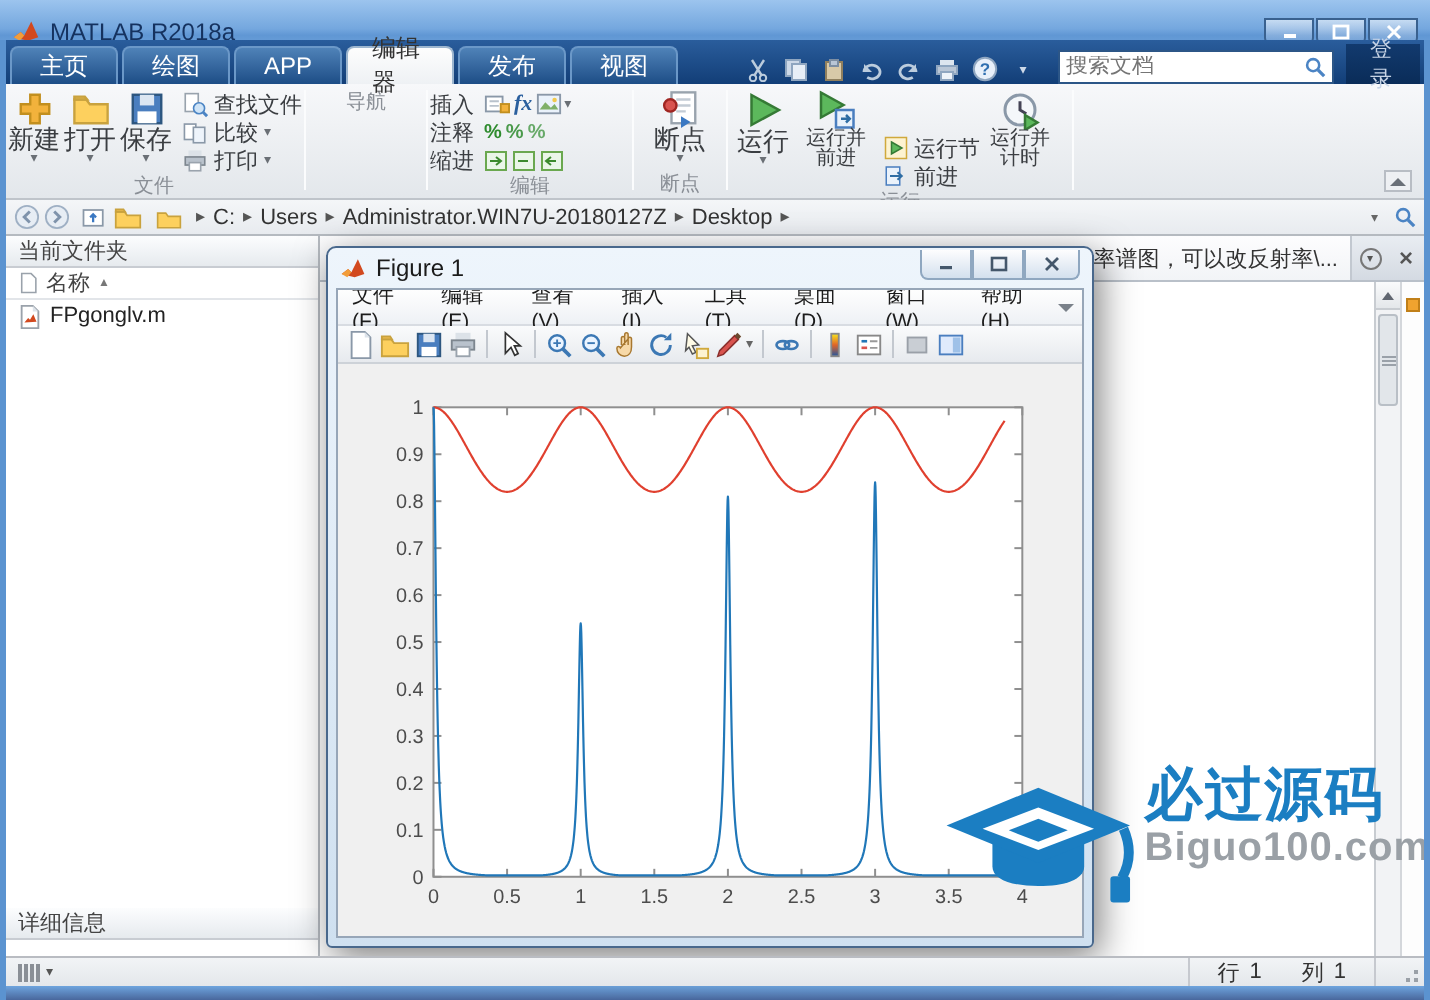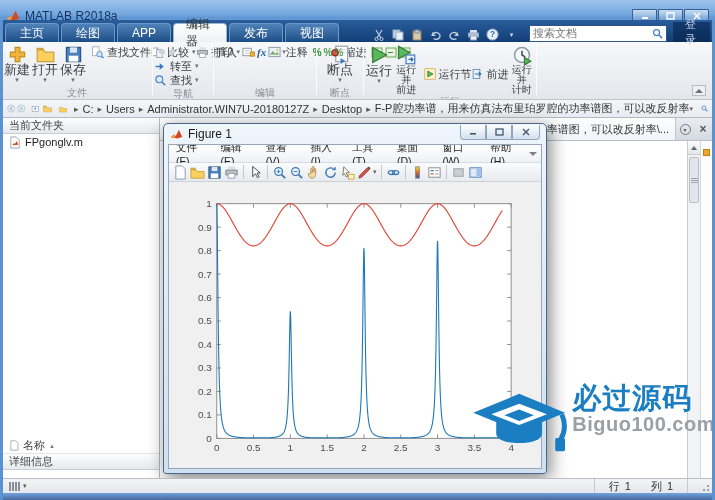--- a/index.html
+++ b/index.html
@@ -29,21 +29,21 @@
 #ribbon{left:3px;top:42px;width:709px;height:58px;background:linear-gradient(180deg,#f7f8fa,#e3e7eb);border-bottom:1px solid #bfc4ca;display:flex;z-index:4}
 .group{display:flex;flex-direction:column;padding-top:3px}
 .gcontent{display:flex;flex:1;align-items:flex-start}
 .glabel{height:13px;text-align:center;color:#8a8f96;font-size:10px;line-height:13px}
 .gsep{width:1px;height:50px;margin:3px 1px 0 1px;background:#c9cdd3;border-right:1px solid #fbfcfd}
 .bigbtn{width:31px;display:flex;flex-direction:column;align-items:center;margin:0 1px}
 .bigbtn .lb{font-size:13px;color:#3b3e42;line-height:12px;white-space:nowrap}
 .bigbtn .dd{font-size:7px;color:#6a6f75;line-height:7px}
 .bigbtn2{width:36px;display:flex;flex-direction:column;align-items:center;margin:0 2px}
 .bigbtn2 .lb{font-size:10px;color:#3b3e42;line-height:10px;text-align:center;white-space:pre-line}
-.smallcol{display:flex;flex-direction:row;justify-content:center;margin-left:4px}
+.smallcol{display:flex;flex-direction:column;justify-content:center;margin-left:4px}
 .smallbtn{display:flex;align-items:center;height:14px;white-space:nowrap}
 .smallbtn .lb{font-size:11px;color:#3b3e42;margin-left:3px}
 .smallbtn .dd{font-size:7px;color:#6a6f75;margin-left:3px}
 .editrow{display:flex;align-items:center;height:14px}
 .editrow .lb{font-size:11px;color:#3b3e42;width:26px}
 .gicon{display:inline-flex;align-items:center;justify-content:center;margin:0 1px}
 #collapse-ribbon{position:absolute;right:6px;bottom:3px;width:14px;height:11px;border:1px solid #b8bdc4;background:#eef0f3;display:flex;align-items:center;justify-content:center}
 #collapse-ribbon i{width:0;height:0;border-left:4px solid transparent;border-right:4px solid transparent;border-bottom:4px solid #6a7078}
 
 #addrbar{left:3px;top:100px;width:709px;height:18px;background:linear-gradient(180deg,#f4f6f8,#e8ebef);border-bottom:1px solid #b5bac0;display:flex;align-items:center;padding:0 4px;z-index:4}
@@ -265,50 +265,26 @@
           <span class="lb">打印</span>
             <span class="dd">▾</span>
         </div>
       </div>
     </div>
     <div class="glabel">文件</div>
   </div>
   <div class="gsep"></div>
 
   <div class="group" style="width:58px">
+    <div class="glabel">导航</div>
+  </div>
+  <div class="gsep"></div>
+
+  <div class="group" style="width:100px">
     <div class="gcontent" style="flex-direction:column">
-      <div class="smallbtn">
-        <svg width="26" height="12" viewBox="0 0 26 12">
-            <path d="M9 2L4 6l5 4V8h2V4H9z" fill="#cdd3da"></path>
-            <path d="M17 2l5 4-5 4V8h-2V4h2z" fill="#cdd3da"></path>
-          </svg>
-      </div>
-      <div class="smallbtn">
-        <svg width="13" height="13" viewBox="0 0 16 16">
-            <path d="M2 8h8" stroke="#3a78c2" stroke-width="1.8"></path>
-            <path d="M7 4l5 4-5 4z" fill="#3a78c2"></path>
-          </svg>
-        <span class="lb">转至</span>
-          <span class="dd">▾</span>
-      </div>
-      <div class="smallbtn">
-        <svg width="13" height="13" viewBox="0 0 16 16">
-            <circle cx="6.5" cy="6.5" r="4.2" fill="#d9ecff" stroke="#4b84c4" stroke-width="1.4"></circle>
-            <path d="M9.8 9.8l4 4" stroke="#4b84c4" stroke-width="2"></path>
-          </svg>
-        <span class="lb">查找</span>
-          <span class="dd">▾</span>
-      </div>
-    </div>
-    <div class="glabel">导航</div>
-  </div>
-  <div class="gsep"></div>
-
-  <div class="group" style="width:100px">
-    <div class="gcontent" style="flex-direction:row">
       <div class="editrow">
         <span class="lb">插入</span>
         <span class="gicon">
             <svg width="13" height="12" viewBox="0 0 14 12">
               <rect x="1" y="2" width="9" height="8" fill="#fff" stroke="#8a98a8"></rect>
               <path d="M3 4.5h5M3 7h5" stroke="#b9c2cc"></path>
               <rect x="9" y="6" width="4.5" height="4.5" fill="#f2b23c" stroke="#c28f1f"></rect>
             </svg>
           </span>
         <span class="gicon" style="font-style:italic;font-family:'Liberation Serif','DejaVu Serif',serif;font-size:11px;color:#2a5f9e;font-weight:bold">fx</span>
@@ -444,49 +420,48 @@
     </svg>
   <span class="csep">▸</span>
   <span class="crumb">C:</span>
   <span class="csep">▸</span>
   <span class="crumb">Users</span>
   <span class="csep">▸</span>
   <span class="crumb">Administrator.WIN7U-20180127Z</span>
   <span class="csep">▸</span>
   <span class="crumb">Desktop</span>
   <span class="csep">▸</span>
-  <span class="crumb">F-P腔功率谱，用来仿真法布里珀罗腔的功率谱图，可以改反射率</span>
   <span class="spacer"></span>
   <span style="font-size:7px;color:#666;margin-right:8px">▾</span>
   <svg width="11" height="11" viewBox="0 0 12 12">
       <circle cx="5" cy="5" r="3.3" fill="none" stroke="#4b84c4" stroke-width="1.4"></circle>
       <path d="M7.6 7.6L11 11" stroke="#4b84c4" stroke-width="1.8"></path>
     </svg>
 </div>
 
 <div class="abs" id="leftpanel">
   <div class="panelhdr">
       <span>当前文件夹</span>
     </div>
+  <div id="namerow">
+    <svg width="10" height="11" viewBox="0 0 12 14">
+        <path d="M2 1h6l3 3v9H2z" fill="#fff" stroke="#9aa2ab"></path>
+      </svg>
+    <span style="margin-left:4px;color:#444">名称</span>
+    <span style="font-size:6px;color:#777;margin-left:4px">▲</span>
+  </div>
   <div id="filelist">
     <div class="filerow">
       <svg width="12" height="13" viewBox="0 0 12 14">
           <path d="M1.5 1h6l3 3v9h-9z" fill="#fff" stroke="#9aa2ab"></path>
           <path d="M7.5 1l3 3h-3z" fill="#dde3ea"></path>
           <path d="M3 10l2-2.5 1 1 1.8-3 1.7 4z" fill="#d2491f"></path>
         </svg>
       <span class="fn">FPgonglv.m</span>
     </div>
-  </div>
-  <div id="namerow">
-    <svg width="10" height="11" viewBox="0 0 12 14">
-        <path d="M2 1h6l3 3v9H2z" fill="#fff" stroke="#9aa2ab"></path>
-      </svg>
-    <span style="margin-left:4px;color:#444">名称</span>
-    <span style="font-size:6px;color:#777;margin-left:4px">▲</span>
   </div>
   <div class="panelhdr" id="details">
       <span>详细信息</span>
     </div>
 </div>
 
 <div class="abs" id="editor">
   <div id="edittabbar">
     <div id="edittab">
         <span>罗腔的功率谱图，可以改反射率\...</span>

